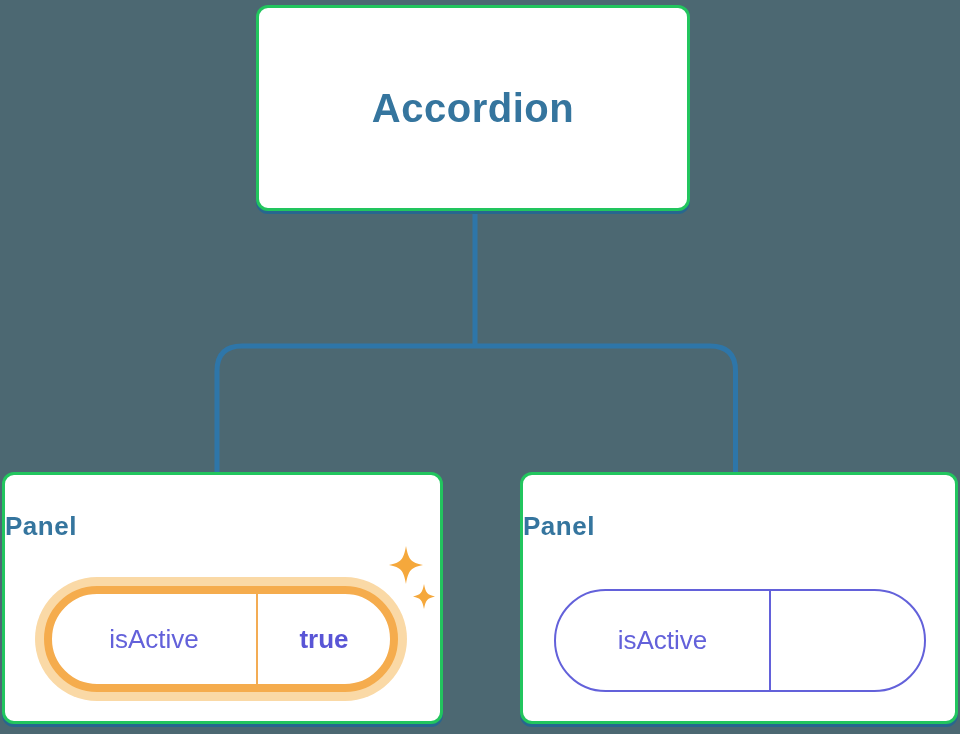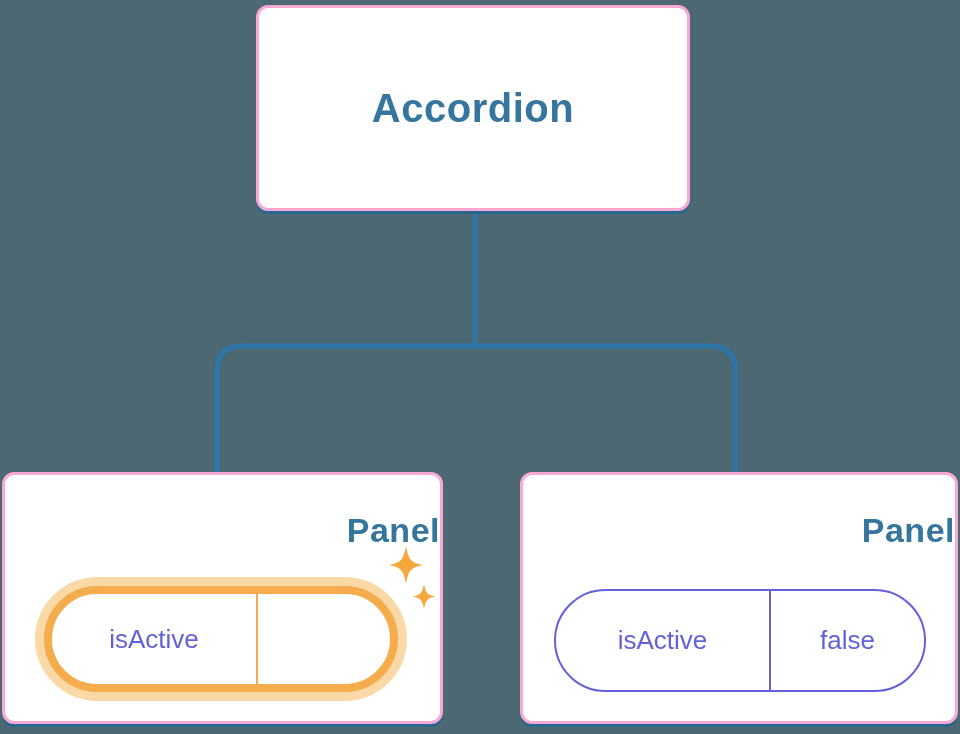--- a/index.html
+++ b/index.html
@@ -8,39 +8,39 @@
     width:960px;height:734px;
     background:#4C6872;
     overflow:hidden;
     font-family:"Liberation Sans","DejaVu Sans",sans-serif;
   }
   .connector-svg{position:absolute;left:0;top:0;width:960px;height:734px;}
 
   .node{
     position:absolute;
     background:#ffffff;
-    border:3px solid #f9a8d4;
+    border:3px solid #22c55e;
     border-radius:12px;
     box-shadow:0 3px 0 0 #27678F;
     box-sizing:border-box;
   }
   .node-accordion{left:256px;top:5px;width:434px;height:206px;
     display:flex;align-items:center;justify-content:center;}
   .node-panel-left{left:2px;top:472px;width:441px;height:252px;}
   .node-panel-right{left:520px;top:472px;width:438px;height:252px;}
 
   .node-title{
     color:#35759E;
     font-weight:bold;
     letter-spacing:0.5px;
   }
   .title-accordion{font-size:40px;}
   .title-panel{
     position:absolute;left:0;right:0;top:36px;
-    text-align:right;font-size:34px;
+    text-align:left;font-size:26px;
   }
 
   .state-pill{
     position:absolute;
     background:#ffffff;
     box-sizing:border-box;
     border-radius:999px;
     display:flex;
     align-items:stretch;
     overflow:hidden;
@@ -82,30 +82,30 @@
 
   <div class="node node-accordion">
     <div class="node-title title-accordion">Accordion</div>
   </div>
 
   <div class="node node-panel-left">
     <div class="node-title title-panel">Panel</div>
     <div class="state-pill pill-active">
       <div class="pill-cell cell-key">isActive</div>
       <div class="pill-divider divider-orange"></div>
+      <div class="pill-cell cell-val cell-val-bold">true</div>
     </div>
   </div>
 
   <svg class="sparkles" viewBox="0 0 70 80" fill="#F5A83C">
     <path d="M26 10 C28.5 24 31 26.5 43 29 C31 31.5 28.5 34 26 48 C23.5 34 21 31.5 9 29 C21 26.5 23.5 24 26 10 Z"></path>
     <path d="M44 48 C45.7 57 47.4 58.7 55 60.5 C47.4 62.3 45.7 64 44 73 C42.3 64 40.6 62.3 33 60.5 C40.6 58.7 42.3 57 44 48 Z"></path>
   </svg>
 
   <div class="node node-panel-right">
     <div class="node-title title-panel">Panel</div>
     <div class="state-pill pill-inactive">
       <div class="pill-cell cell-key">isActive</div>
       <div class="pill-divider divider-purple"></div>
-      <div class="pill-cell cell-val">false</div>
     </div>
   </div>
 
 </div>
 
 </body></html>

